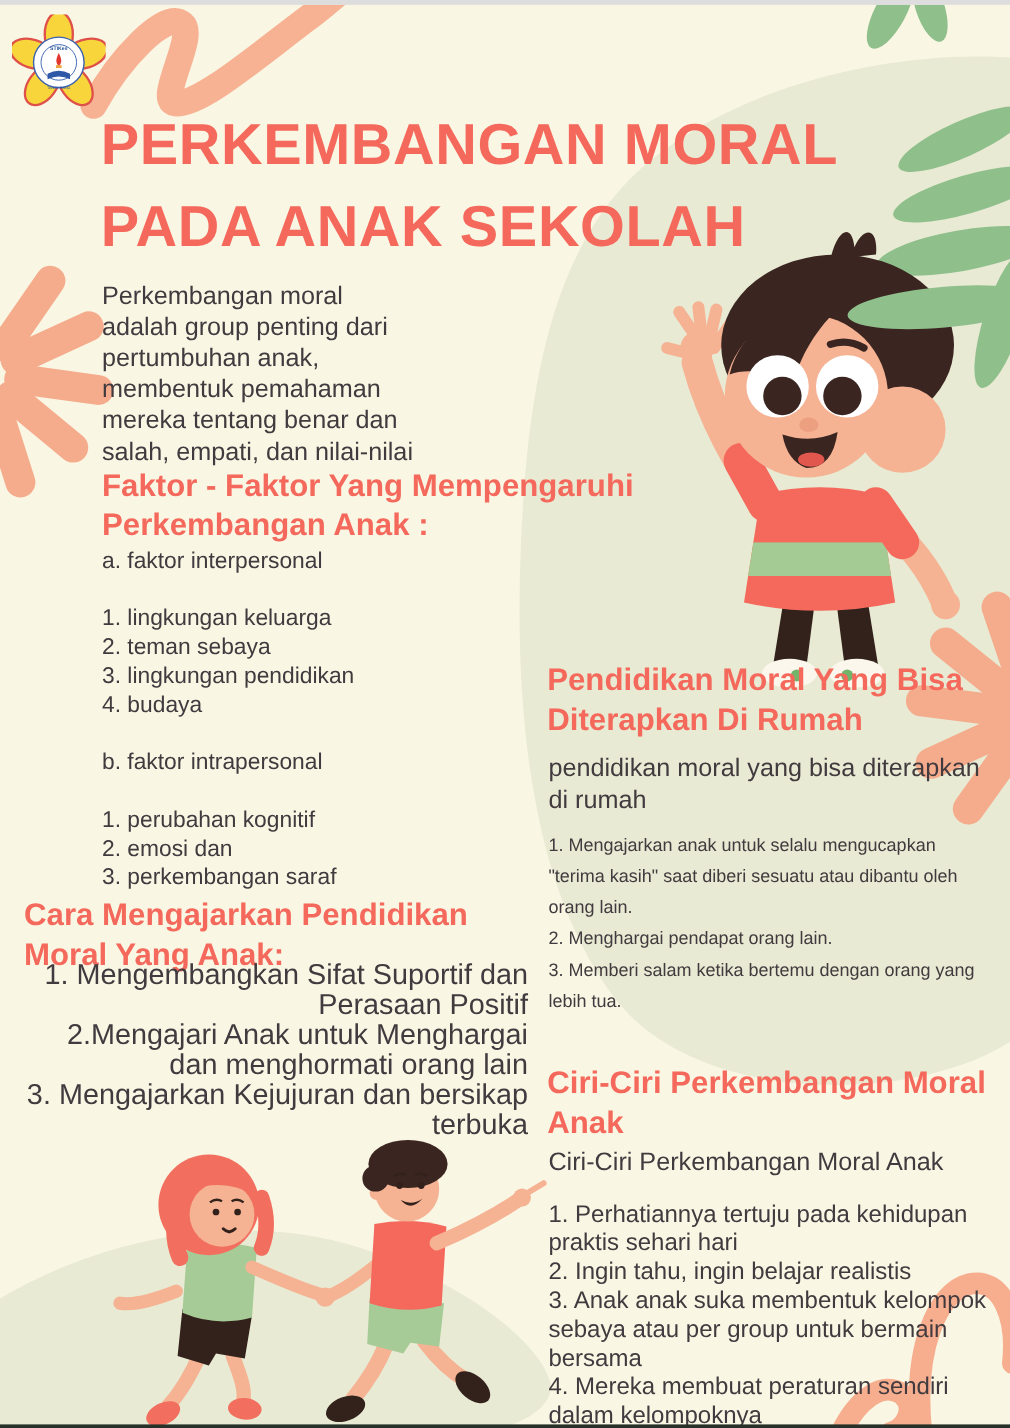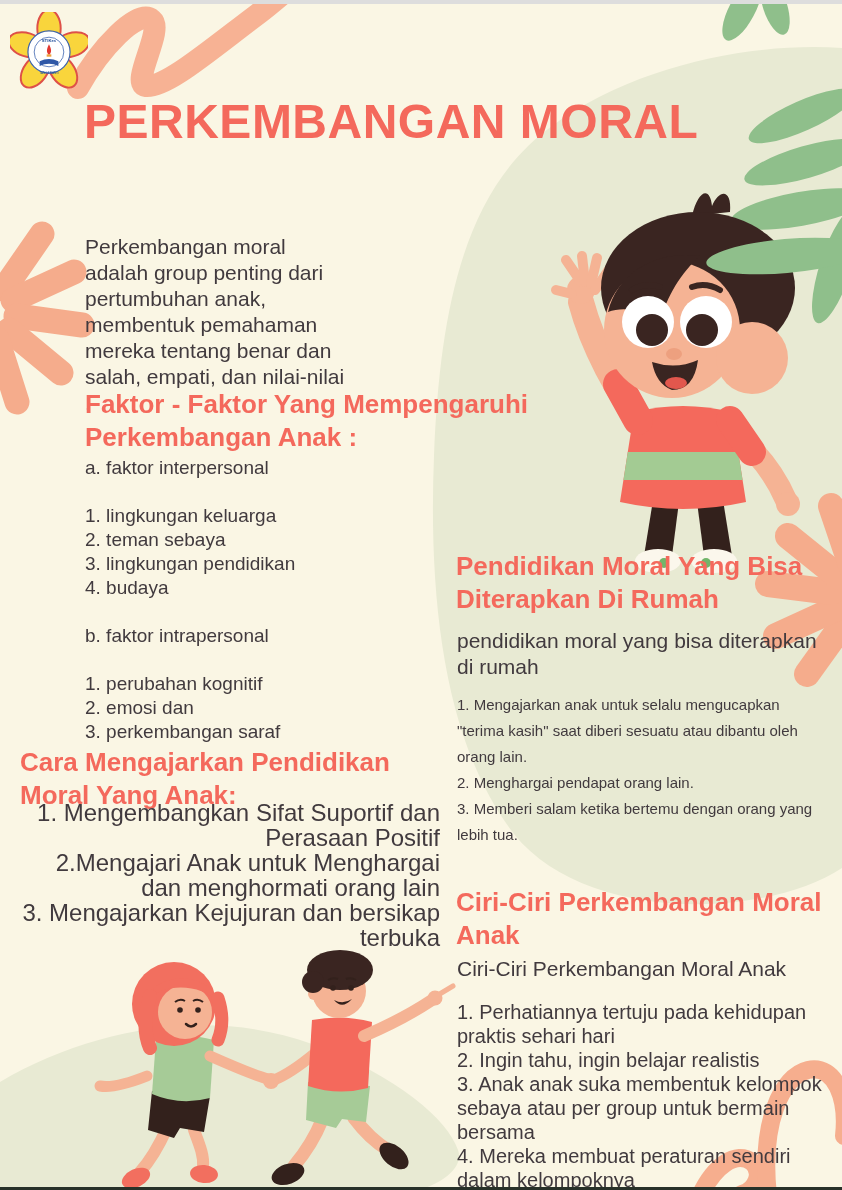--- a/index.html
+++ b/index.html
@@ -200,20 +200,21 @@
     <circle cx="50" cy="50" r="19" fill="#FFFFFF" stroke="#3A62AE" stroke-width="1"></circle>
     <text x="50" y="37" font-size="5.5" font-weight="bold" fill="#1F4E9C" text-anchor="middle">STIKes</text>
     <path d="M50 40 C47 46 46 50 50 54 C54 50 53 46 50 40 Z" fill="#E2372F"></path>
     <rect x="47" y="53" width="6" height="3" fill="#F0A23C"></rect>
     <path d="M38 62 Q50 56 62 62 L62 68 Q50 62 38 68 Z" fill="#2F58A7"></path>
     <text x="50" y="78" font-size="4" fill="#1F4E9C" text-anchor="middle">TANGERANG</text>
   </svg>
 
   <div class="abs textblock title">
     <div>PERKEMBANGAN MORAL</div>
+    <div>PADA ANAK SEKOLAH</div>
   </div>
 
   <div class="abs textblock intro">Perkembangan moral adalah group penting dari pertumbuhan anak, membentuk pemahaman mereka tentang benar dan salah, empati, dan nilai-nilai .</div>
 
   <div class="abs textblock heading h-faktor">Faktor - Faktor Yang Mempengaruhi Perkembangan Anak :</div>
   <div class="abs textblock faktor-list">a. faktor interpersonal
 
 1. lingkungan keluarga
 2. teman sebaya
 3. lingkungan pendidikan

